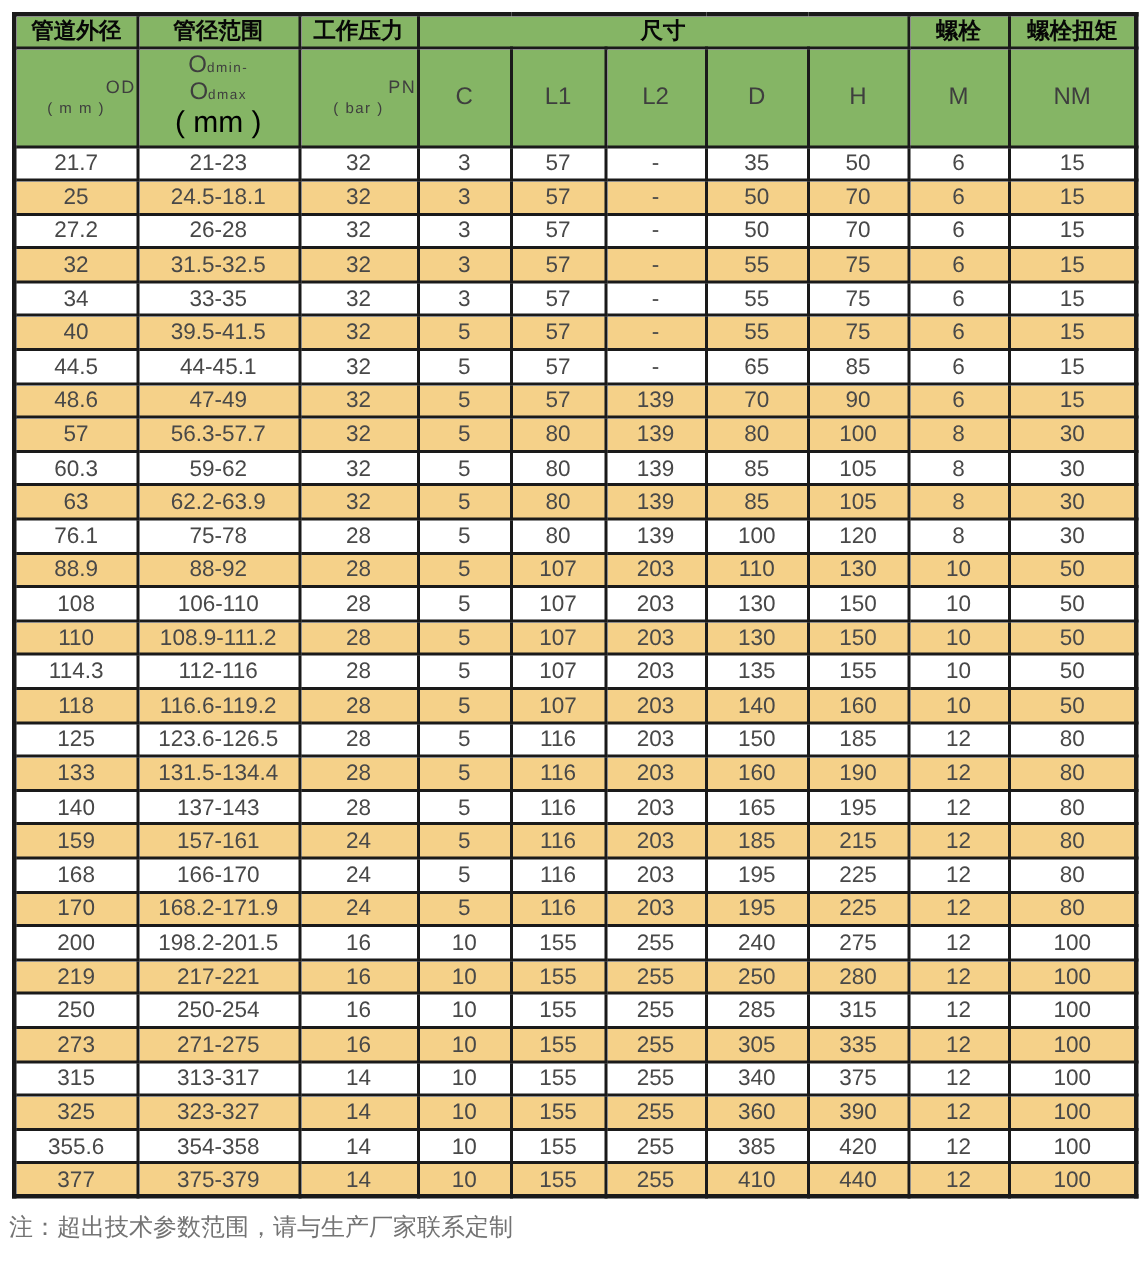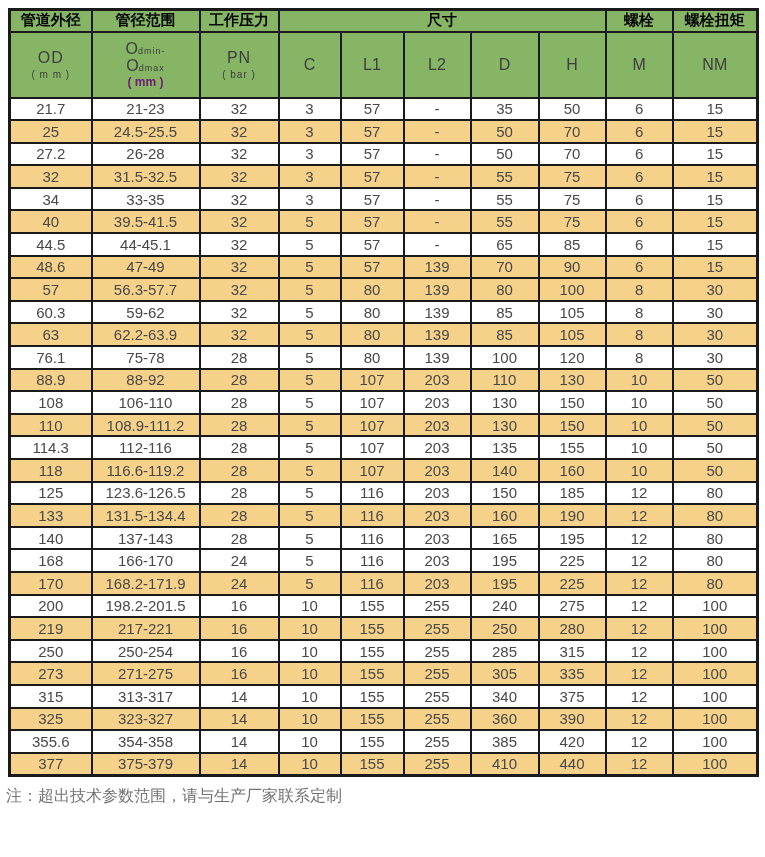--- a/index.html
+++ b/index.html
@@ -35,25 +35,25 @@
     height:22px;
     font-size:15px;
     font-weight:bold;
     color:#070707;
   }
   .sub-row th{
     height:66px;
     font-weight:normal;
     color:#3e3e3e;
   }
-  .sh-main{font-size:16px;letter-spacing:1px;line-height:1.25;}
+  .sh-main{font-size:12px;letter-spacing:1px;line-height:1.25;text-align:right;}
   .sh-unit{font-size:10px;letter-spacing:1px;line-height:1.3;}
   .sh-line{font-size:16px;line-height:1.1;}
   .sub-sm{font-size:9px;letter-spacing:1px;}
-  .sh-unit-bold{font-size:12px;font-weight:bold;color:#701a75;line-height:1.2;}
+  .sh-unit-bold{font-size:20px;font-weight:normal;color:#000000;line-height:1.2;}
   tbody td{
     height:22.6px;
     font-size:15px;
     color:var(--num);
     background:#ffffff;
   }
   tbody tr.striped td{background:var(--orange);}
   .note{
     font-family:"Liberation Serif", serif;
     font-size:16px;
@@ -118,21 +118,21 @@
           <td>3</td>
           <td>57</td>
           <td>-</td>
           <td>35</td>
           <td>50</td>
           <td>6</td>
           <td>15</td>
         </tr>
         <tr class="striped">
           <td>25</td>
-          <td>24.5-25.5</td>
+          <td>24.5-18.1</td>
           <td>32</td>
           <td>3</td>
           <td>57</td>
           <td>-</td>
           <td>50</td>
           <td>70</td>
           <td>6</td>
           <td>15</td>
         </tr>
         <tr>
@@ -341,20 +341,32 @@
         </tr>
         <tr>
           <td>140</td>
           <td>137-143</td>
           <td>28</td>
           <td>5</td>
           <td>116</td>
           <td>203</td>
           <td>165</td>
           <td>195</td>
+          <td>12</td>
+          <td>80</td>
+        </tr>
+        <tr class="striped">
+          <td>159</td>
+          <td>157-161</td>
+          <td>24</td>
+          <td>5</td>
+          <td>116</td>
+          <td>203</td>
+          <td>185</td>
+          <td>215</td>
           <td>12</td>
           <td>80</td>
         </tr>
         <tr>
           <td>168</td>
           <td>166-170</td>
           <td>24</td>
           <td>5</td>
           <td>116</td>
           <td>203</td>

